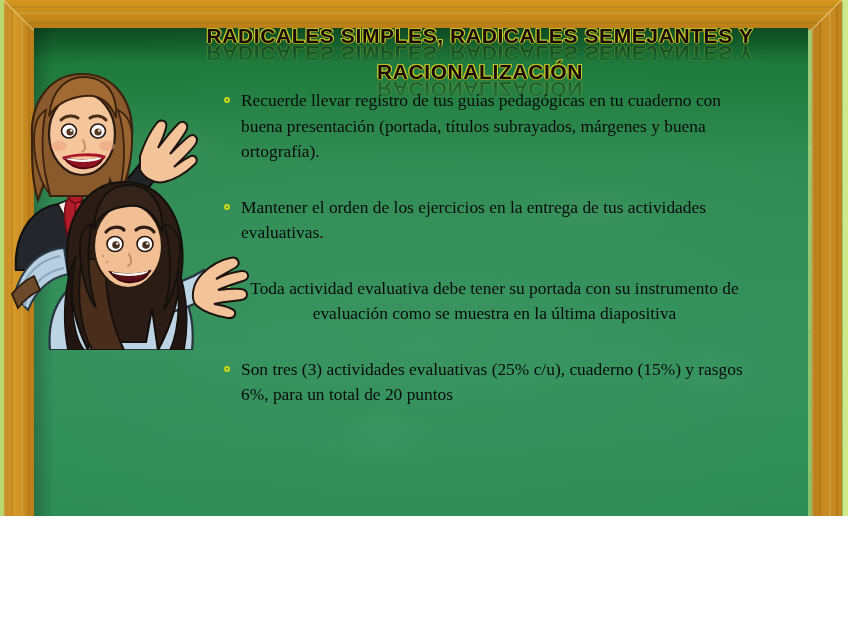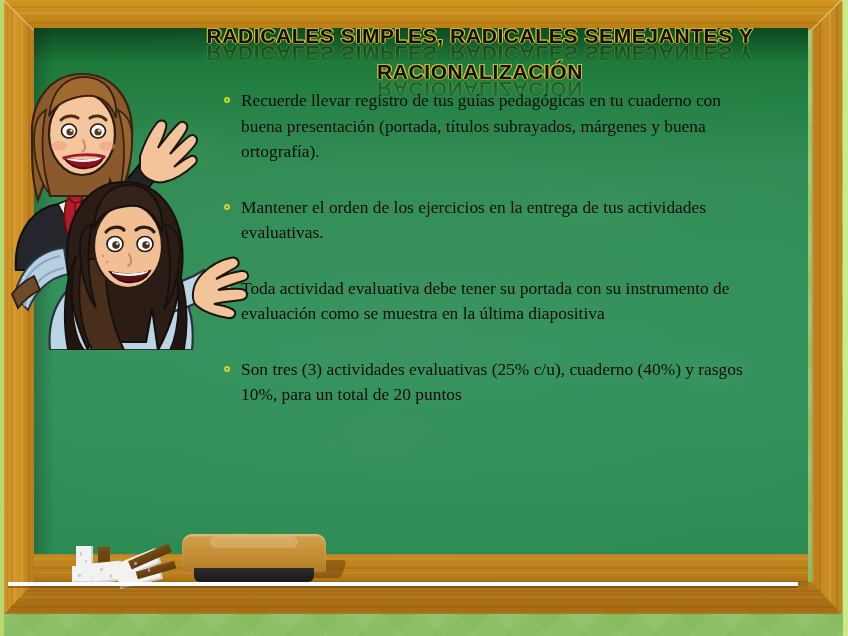--- a/index.html
+++ b/index.html
@@ -11,21 +11,21 @@
     width: 848px;
     height: 636px;
     overflow: hidden;
     font-family: "Liberation Serif", serif;
   }
 
   
   #slide {
     position: relative;
     width: 848px;
-    height: 636px;
+    height: 516px;
     overflow: hidden;
     background: #fef9c3;
   }
 
   
   .backdrop {
     position: absolute;
     inset: 0;
     background:
       repeating-linear-gradient(135deg, rgba(255,255,255,.055) 0 26px, rgba(0,0,0,0) 26px 52px),
@@ -344,28 +344,28 @@
     <div class="bullet-item" style="margin-bottom:30px;">
       <span class="bullet-marker"></span>
       <span>Recuerde llevar registro de tus guías pedagógicas en tu cuaderno con buena presentación (portada, títulos subrayados, márgenes y buena ortografía).</span>
     </div>
 
     <div class="bullet-item" style="margin-bottom:30px;">
       <span class="bullet-marker"></span>
       <span>Mantener el orden de los ejercicios en la entrega de tus actividades evaluativas.</span>
     </div>
 
-    <div class="bullet-item" style="margin-bottom:30px;">
+    <div class="bullet-item" style="margin-bottom:30px;text-align:center;">
       <span class="bullet-marker"></span>
       <span>Toda actividad evaluativa debe tener su portada con su instrumento de evaluación como se muestra en la última diapositiva</span>
     </div>
 
     <div class="bullet-item">
       <span class="bullet-marker"></span>
-      <span>Son tres (3) actividades evaluativas (25% c/u), cuaderno (40%) y rasgos 10%, para un total de 20 puntos</span>
+      <span>Son tres (3) actividades evaluativas (25% c/u), cuaderno (15%) y rasgos 6%, para un total de 20 puntos</span>
     </div>
 
   </div>
 
   <div class="avatars">
     <svg width="250" height="290" viewBox="0 0 250 290">
 
       <g>
 
         <path d="M78 150 C104 140 124 118 140 96 L158 106 C142 132 118 156 88 170 Z" fill="#222327" stroke="#111" stroke-width="2.2"></path>

